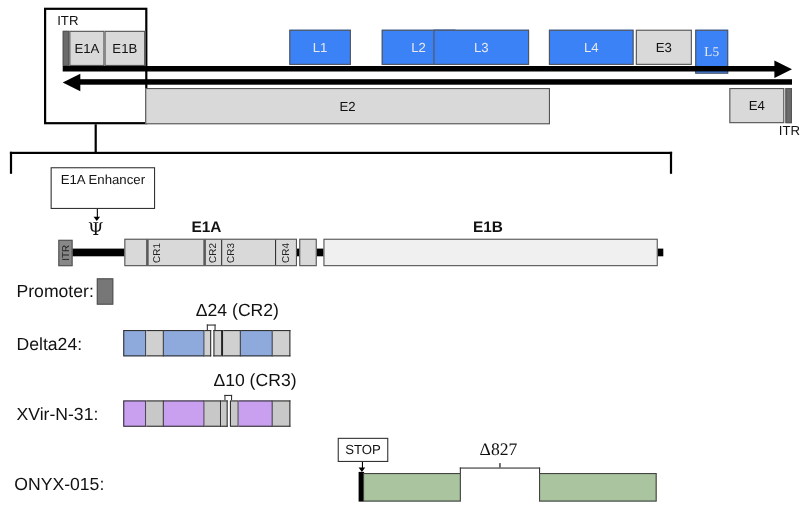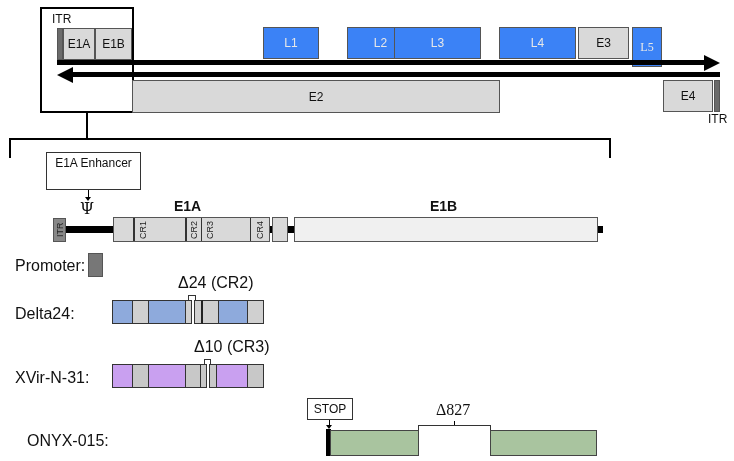--- a/index.html
+++ b/index.html
@@ -131,16 +131,16 @@
 </div>
 
 <div class="abs" style="left:307px;top:398px;width:46px;height:22px;border:1px solid #333;font-size:12px;display:flex;align-items:center;justify-content:center;">
     <span>STOP</span>
   </div>
 <div class="abs bar" style="left:329px;top:420px;width:1px;height:6px;"></div>
 <div class="abs" style="left:326px;top:425px;width:0;height:0;border-left:3px solid transparent;border-right:3px solid transparent;border-top:4px solid #000;"></div>
 <div class="abs lbl" style="left:436px;top:401px;font-family:Liberation Serif, serif;">Δ827</div>
 <div class="abs" style="left:418px;top:425px;width:73px;height:5px;border:1px solid #333;border-bottom:none;"></div>
 <div class="abs bar" style="left:454px;top:421px;width:1px;height:4px;"></div>
-<div class="abs lbl" style="left:27px;top:432px;">ONYX-015:</div>
+<div class="abs lbl" style="left:13px;top:432px;">ONYX-015:</div>
 <div class="abs bar" style="left:326px;top:429px;width:5px;height:27px;"></div>
 <div class="abs" style="left:330px;top:430px;width:89px;height:26px;background:#a9c49f;border:1px solid #444;"></div>
 <div class="abs" style="left:490px;top:430px;width:107px;height:26px;background:#a9c49f;border:1px solid #444;"></div>
 
 </body></html>

